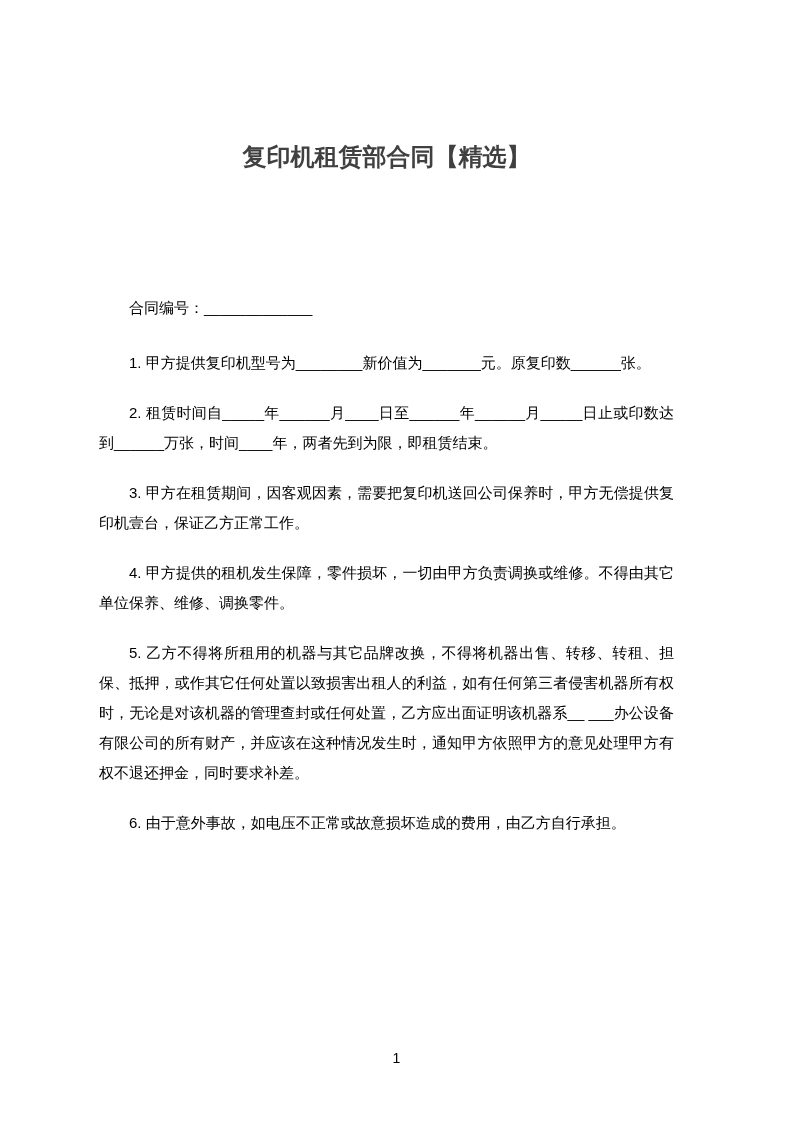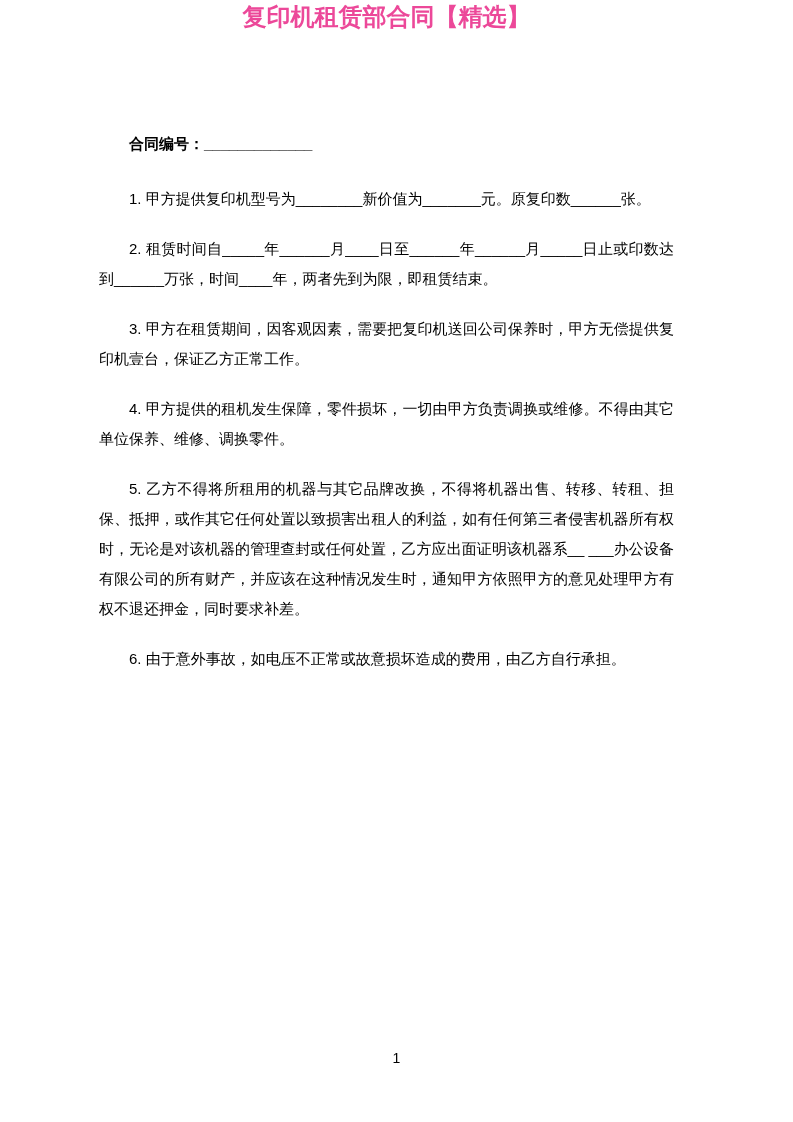--- a/index.html
+++ b/index.html
@@ -17,29 +17,29 @@
     color: #000000;
   }
   .content {
     position: absolute;
     left: 99px;
     top: 0;
     width: 575px;
   }
   .doc-title {
     margin: 0;
+    padding-top: 140px;
     font-size: 24px;
     line-height: 34px;
     font-weight: 700;
     text-align: center;
-    color: #ec4899;
+    color: #404040;
   }
   .fields {
-    margin-top: 95px;
-    font-weight: bold;
+    margin-top: 119px;
   }
   .para {
     margin: 0;
     font-size: 15px;
     line-height: 30px;
     text-indent: 2em;
     text-align: justify;
     word-break: break-all;
     color: #000000;
   }

